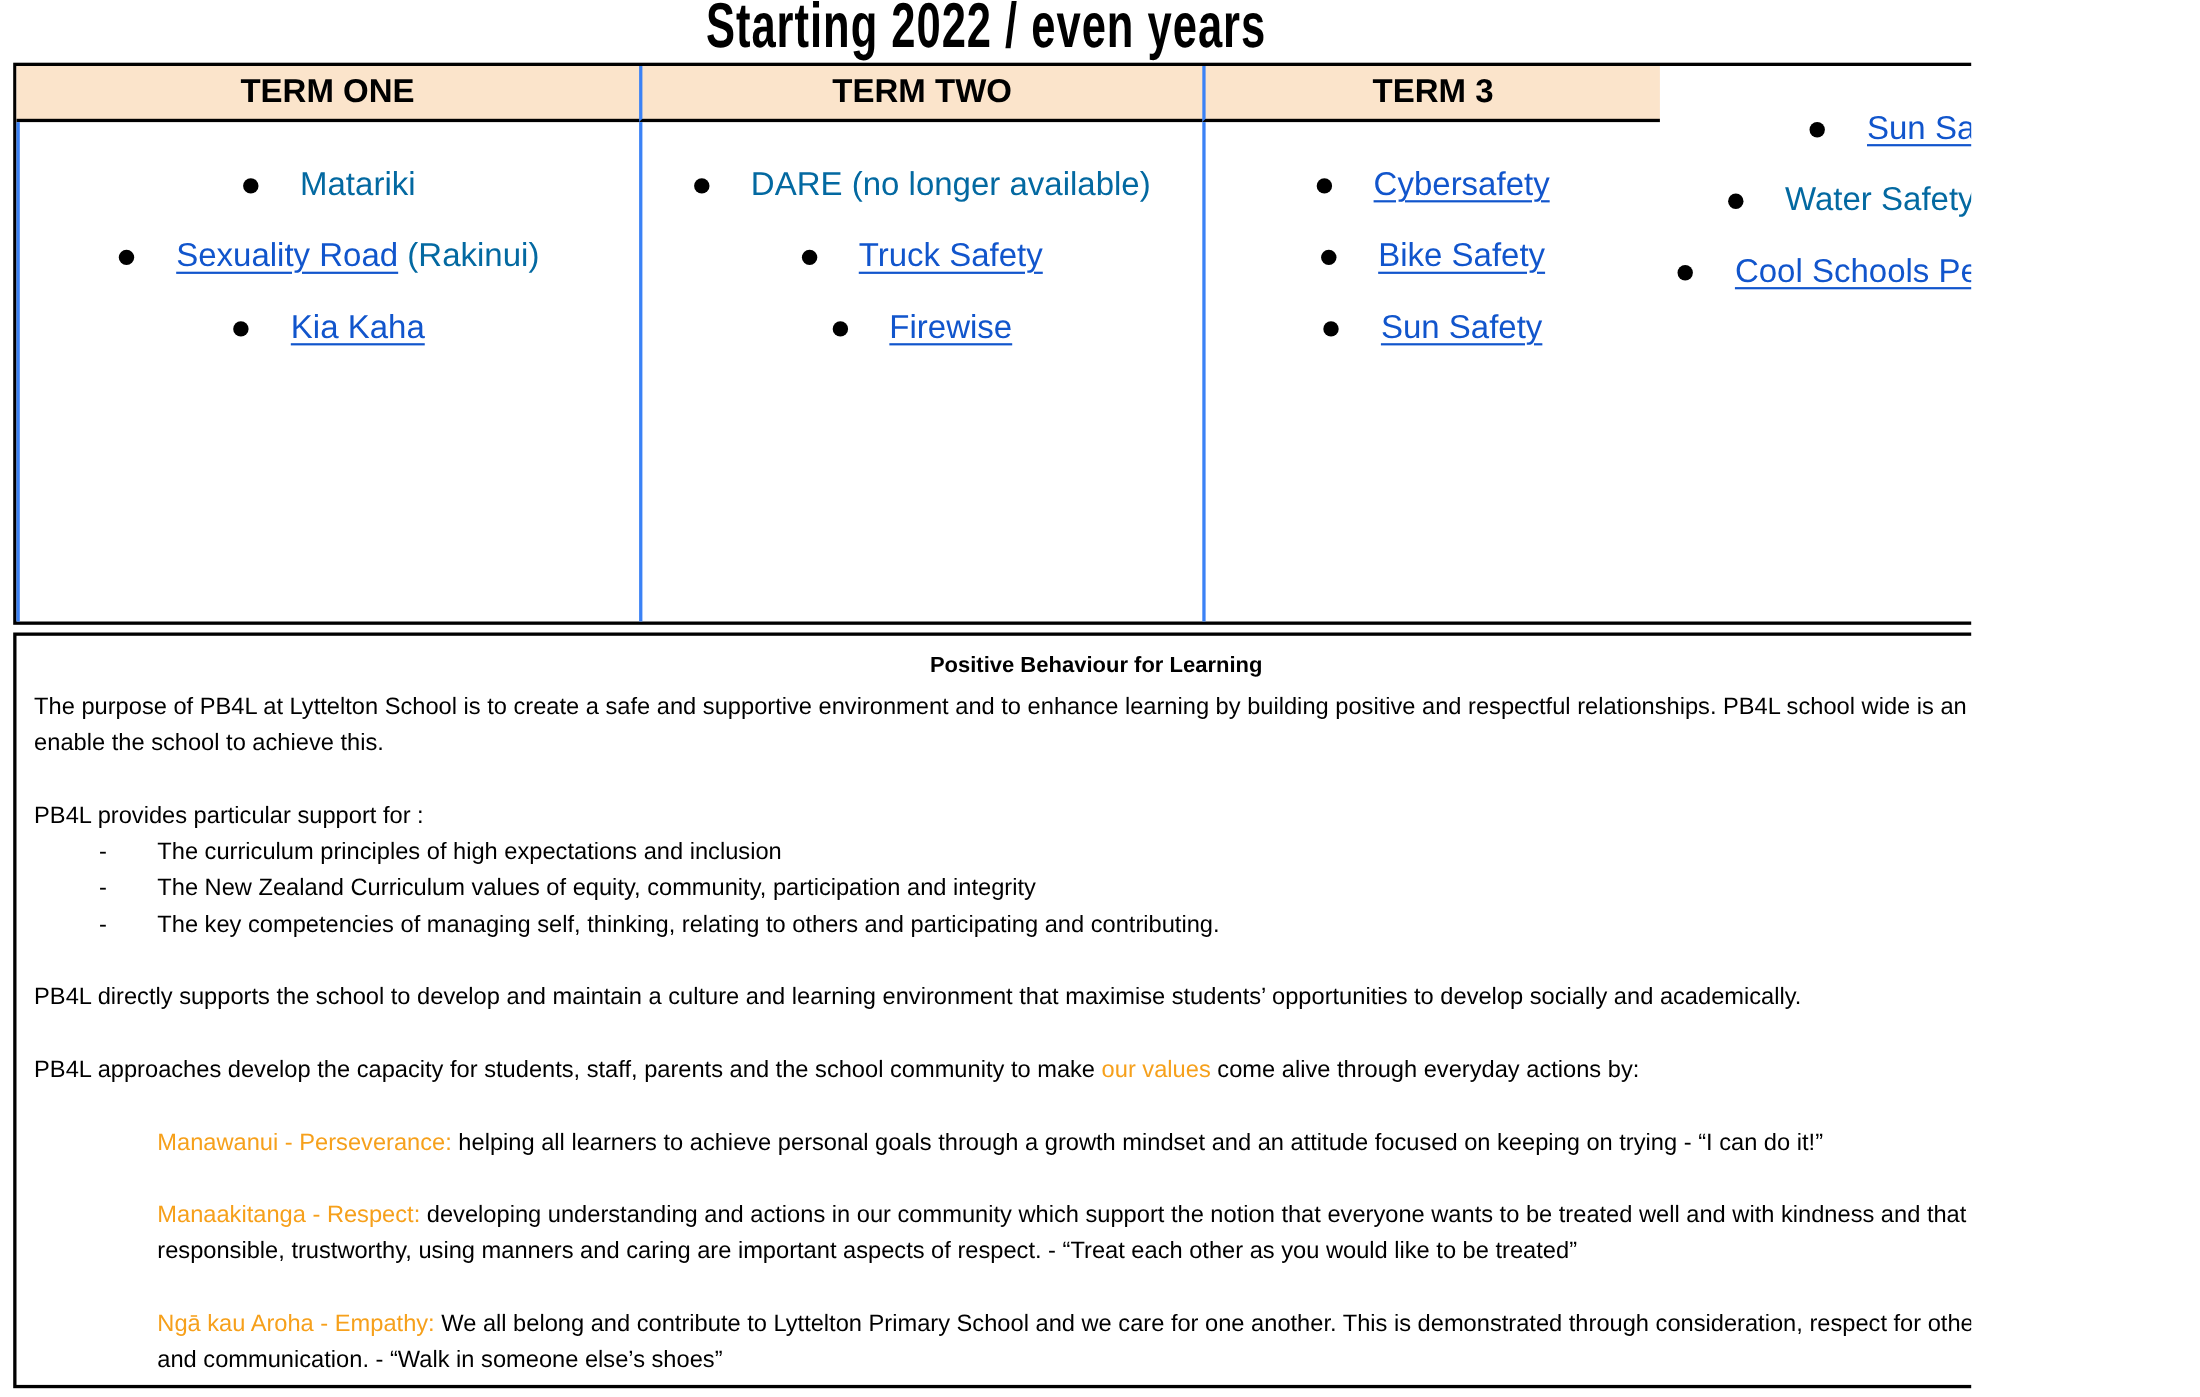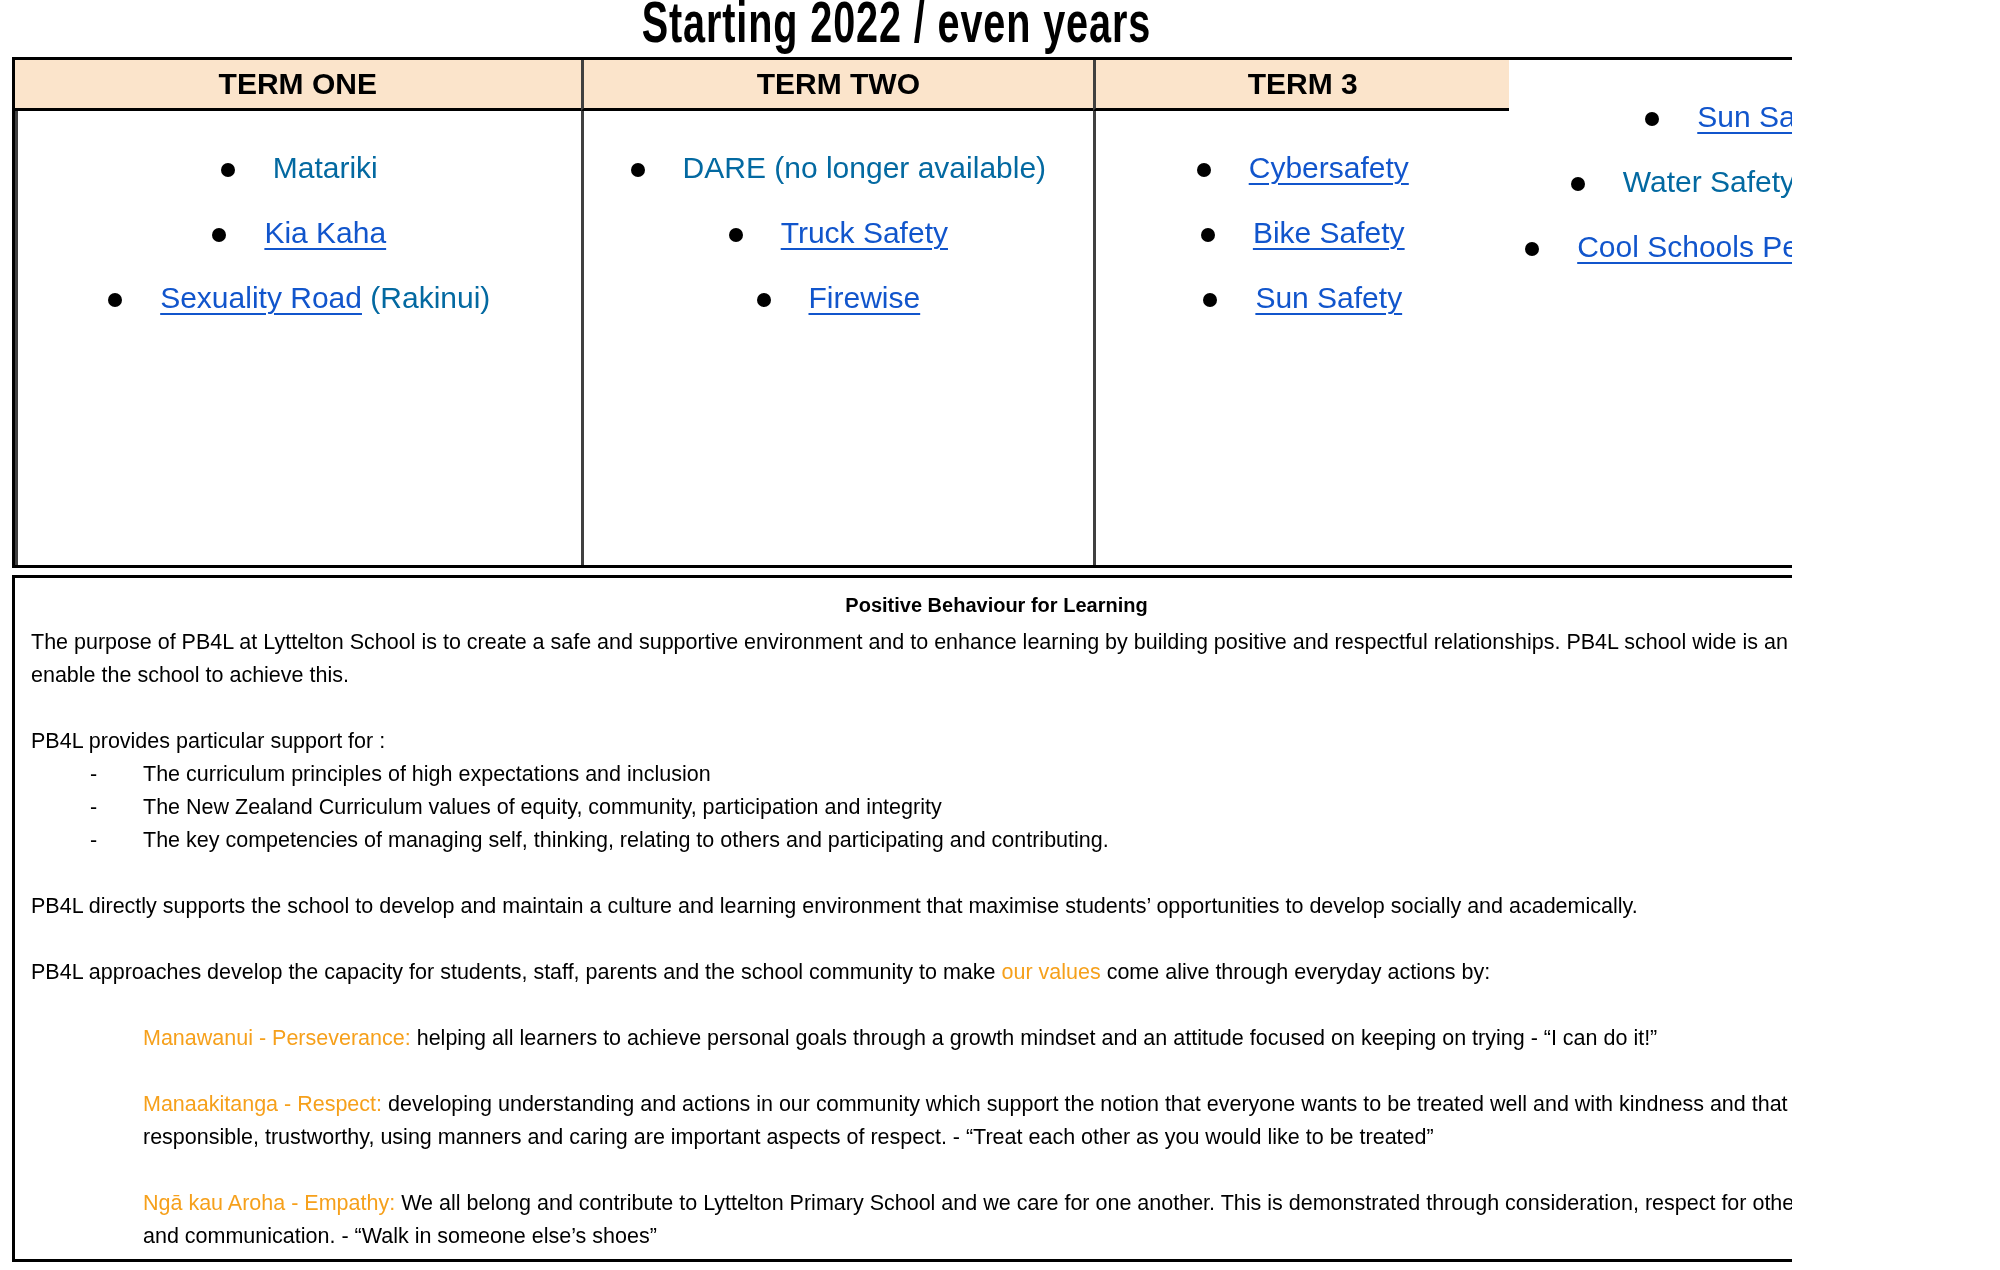--- a/index.html
+++ b/index.html
@@ -34,21 +34,21 @@
     grid-template-columns:28.78% 26.09% 21.18% 23.95%;
     grid-template-rows:51px 1fr;
   }
   .th{
     background:#fbe4cb;
     border-bottom:3px solid #000;
     display:flex;align-items:center;justify-content:center;
     font-weight:bold;font-size:30px;
     box-sizing:border-box;
   }
-  .col-divider{border-left:3px solid #404040;}
+  .col-divider{border-left:3px solid #3b82f6;}
   .cell{
     box-sizing:border-box;
     padding-top:24px;
   }
   .cell ul{
     list-style:none;margin:0;padding:0;
     text-align:center;
     font-size:30px;
     line-height:65px;
   }
@@ -123,22 +123,22 @@
       <ul>
         <li><span class="blt"></span><span class="lnk">Sun Safety</span></li>
         <li><span class="blt"></span><span class="plain">Water Safety/Aquatics</span></li>
         <li><span class="blt"></span><span class="lnk">Cool Schools Peer Mediation</span></li>
       </ul>
     </div>
 
     <div class="cell col-divider">
       <ul>
         <li><span class="blt"></span><span class="plain">Matariki</span></li>
+        <li><span class="blt"></span><span class="lnk">Sexuality Road</span> <span class="plain">(Rakinui)</span></li>
         <li><span class="blt"></span><span class="lnk">Kia Kaha</span></li>
-        <li><span class="blt"></span><span class="lnk">Sexuality Road</span> <span class="plain">(Rakinui)</span></li>
       </ul>
     </div>
 
     <div class="cell col-divider">
       <ul>
         <li><span class="blt"></span><span class="plain">DARE (no longer available)</span></li>
         <li><span class="blt"></span><span class="lnk">Truck Safety</span></li>
         <li><span class="blt"></span><span class="lnk">Firewise</span></li>
       </ul>
     </div>

